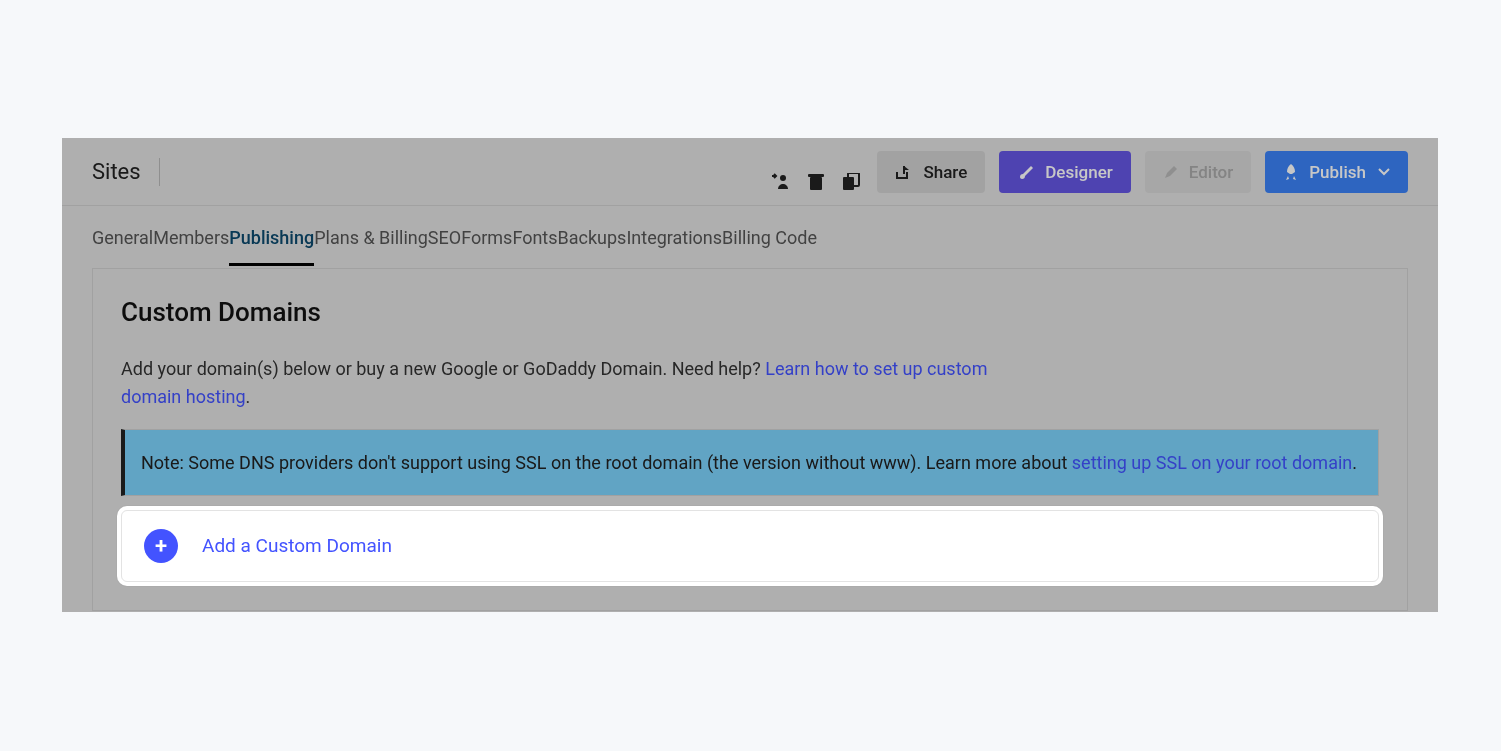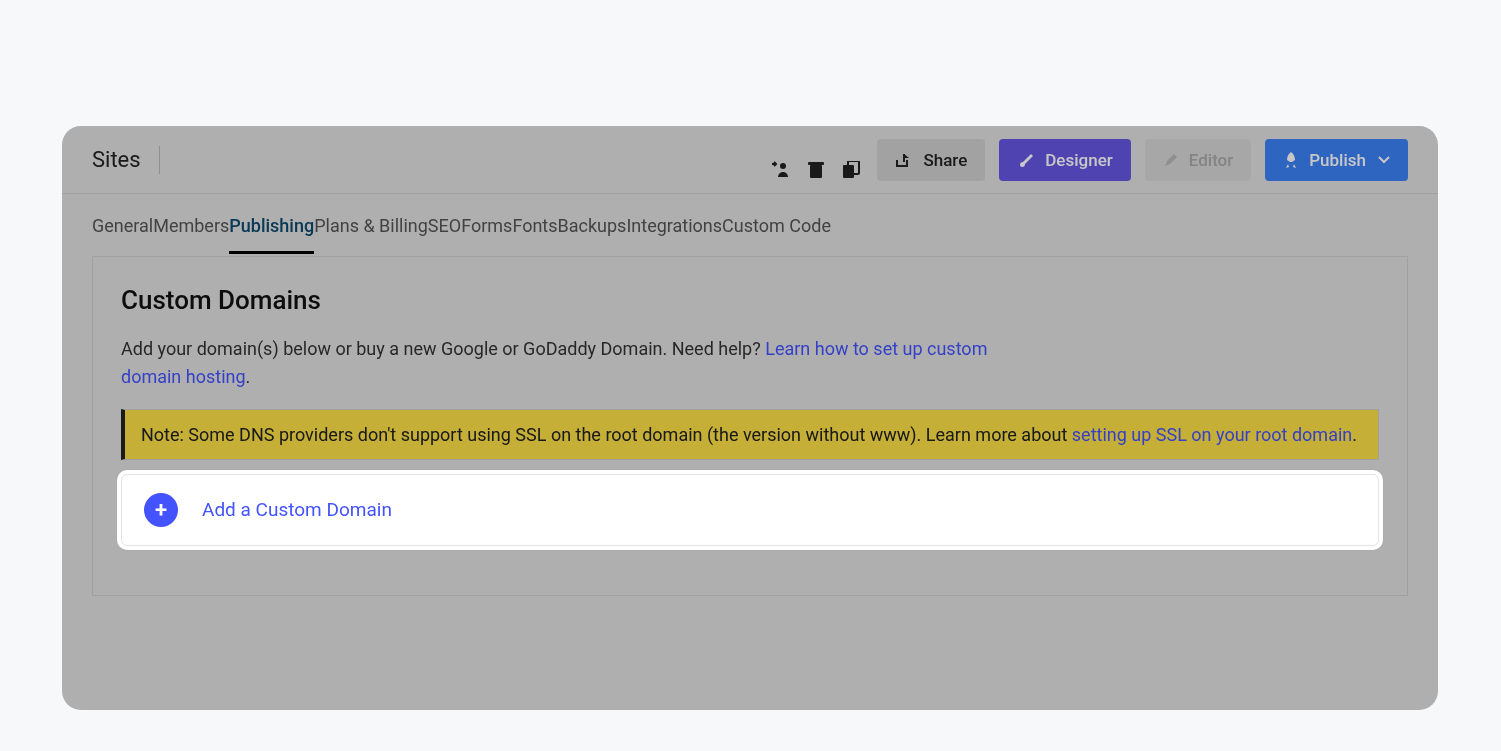--- a/index.html
+++ b/index.html
@@ -1,25 +1,24 @@
 <!DOCTYPE html>
 <html><head>
 <meta charset="utf-8">
 <style>
   * { box-sizing: border-box; margin: 0; padding: 0; }
   html, body { width: 1501px; height: 751px; background: #f6f8fa; font-family: -apple-system, BlinkMacSystemFont, "Segoe UI", Roboto, Helvetica, Arial, sans-serif; }
   .stage {
     position: absolute;
     left: 62px;
-    top: 126px;
+    top: 138px;
     width: 1376px;
-    height: 584px;
+    height: 474px;
     background: #e1e1e1;
     overflow: hidden;
-    border-radius: 19px;
   }
   .overlay {
     position: absolute;
     inset: 0;
     background: rgba(0,0,0,0.22);
     z-index: 5;
     pointer-events: none;
   }
 
   
@@ -85,28 +84,28 @@
   .tab.active { color:#0c4a6e; font-weight:500; border-bottom: 3px solid #000; padding-bottom:15px; }
 
   
   .panel {
     margin: 0 30px;
     border: 1px solid #cfcfcf;
     background: #e1e1e1;
     padding: 28px;
     min-height: 340px;
   }
-  .panel h2 { font-size: 26px; font-weight: 500; color:#111; margin-bottom: 20px; }
+  .panel h2 { font-size: 26px; font-weight: 500; color:#111; margin-bottom: 28px; }
   .desc { font-size: 18px; line-height: 1.55; color:#333; max-width: 900px; margin-bottom: 18px; }
   .desc a, .note a { color:#4353ff; text-decoration:none; }
   .note {
     border:1px solid #cfcfcf;
     border-left: 4px solid #222;
-    background:#fde047;
-    padding: 14px 16px;
+    background:#7dd3fc;
+    padding: 22px 16px;
     font-size: 18px;
     color:#222;
   }
 
   
   .add-domain-row {
     position: relative;
     z-index: 10;
     margin-top: 14px;
     background: #fff;
@@ -210,21 +209,21 @@
   <div class="tabs">
     <span class="tab">General</span>
     <span class="tab">Members</span>
     <span class="tab active">Publishing</span>
     <span class="tab">Plans &amp; Billing</span>
     <span class="tab">SEO</span>
     <span class="tab">Forms</span>
     <span class="tab">Fonts</span>
     <span class="tab">Backups</span>
     <span class="tab">Integrations</span>
-    <span class="tab">Custom Code</span>
+    <span class="tab">Billing Code</span>
   </div>
 
   <div class="panel">
     <h2>Custom Domains</h2>
 
     <p class="desc">
       <span>Add your domain(s) below or buy a new Google or GoDaddy Domain. Need help? </span><a href="#">Learn how to set up custom domain hosting</a><span>.</span>
     </p>
 
     <div class="note">

